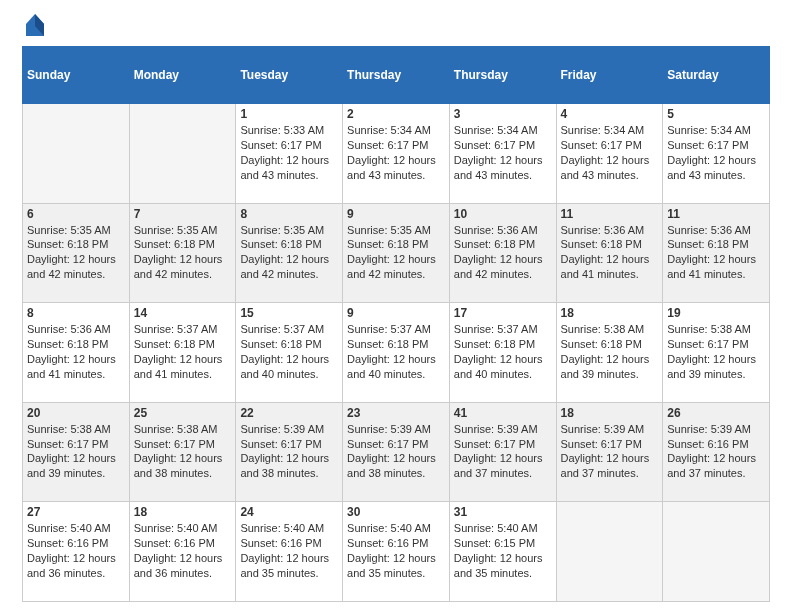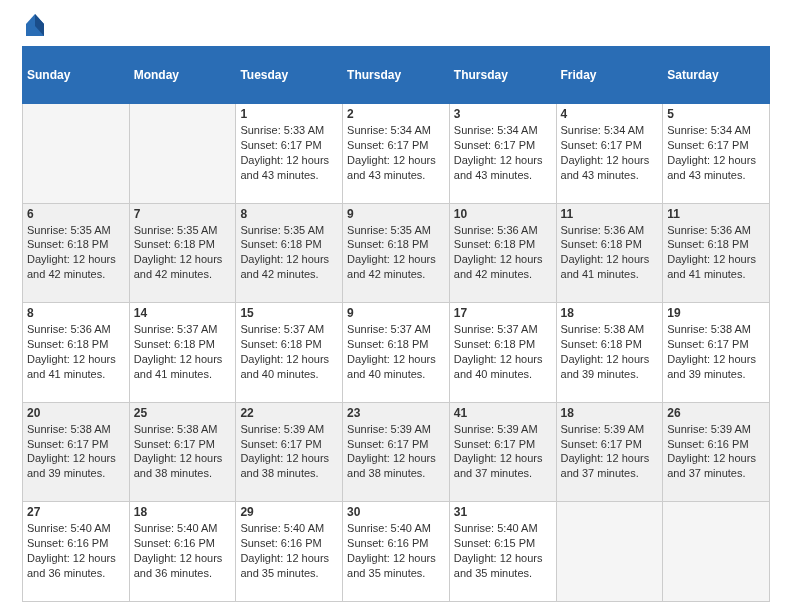--- a/index.html
+++ b/index.html
@@ -313,21 +313,21 @@
 Sunset: 6:16 PM
 Daylight: 12 hours and 36 minutes.</div>
           </td>
           <td>
             <span class="day-number">18</span>
             <div class="day-info">Sunrise: 5:40 AM
 Sunset: 6:16 PM
 Daylight: 12 hours and 36 minutes.</div>
           </td>
           <td>
-            <span class="day-number">29</span>
+            <span class="day-number">24</span>
             <div class="day-info">Sunrise: 5:40 AM
 Sunset: 6:16 PM
 Daylight: 12 hours and 35 minutes.</div>
           </td>
           <td>
             <span class="day-number">30</span>
             <div class="day-info">Sunrise: 5:40 AM
 Sunset: 6:16 PM
 Daylight: 12 hours and 35 minutes.</div>
           </td>

